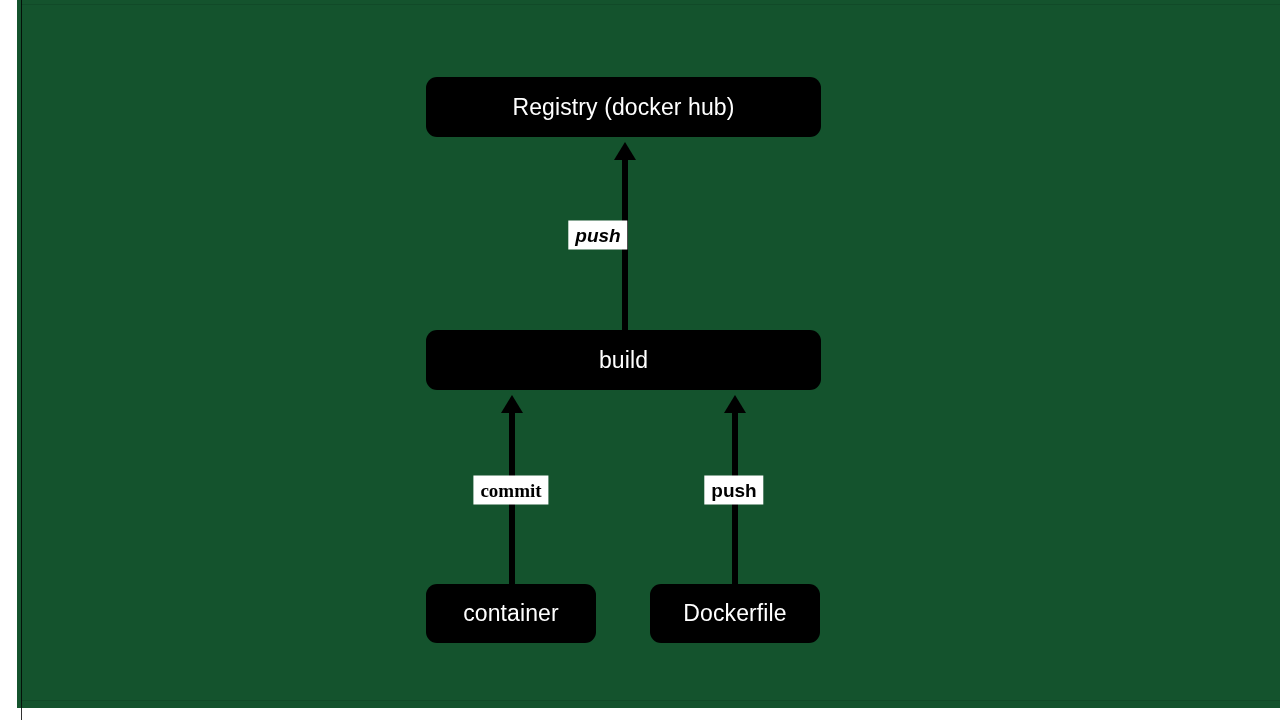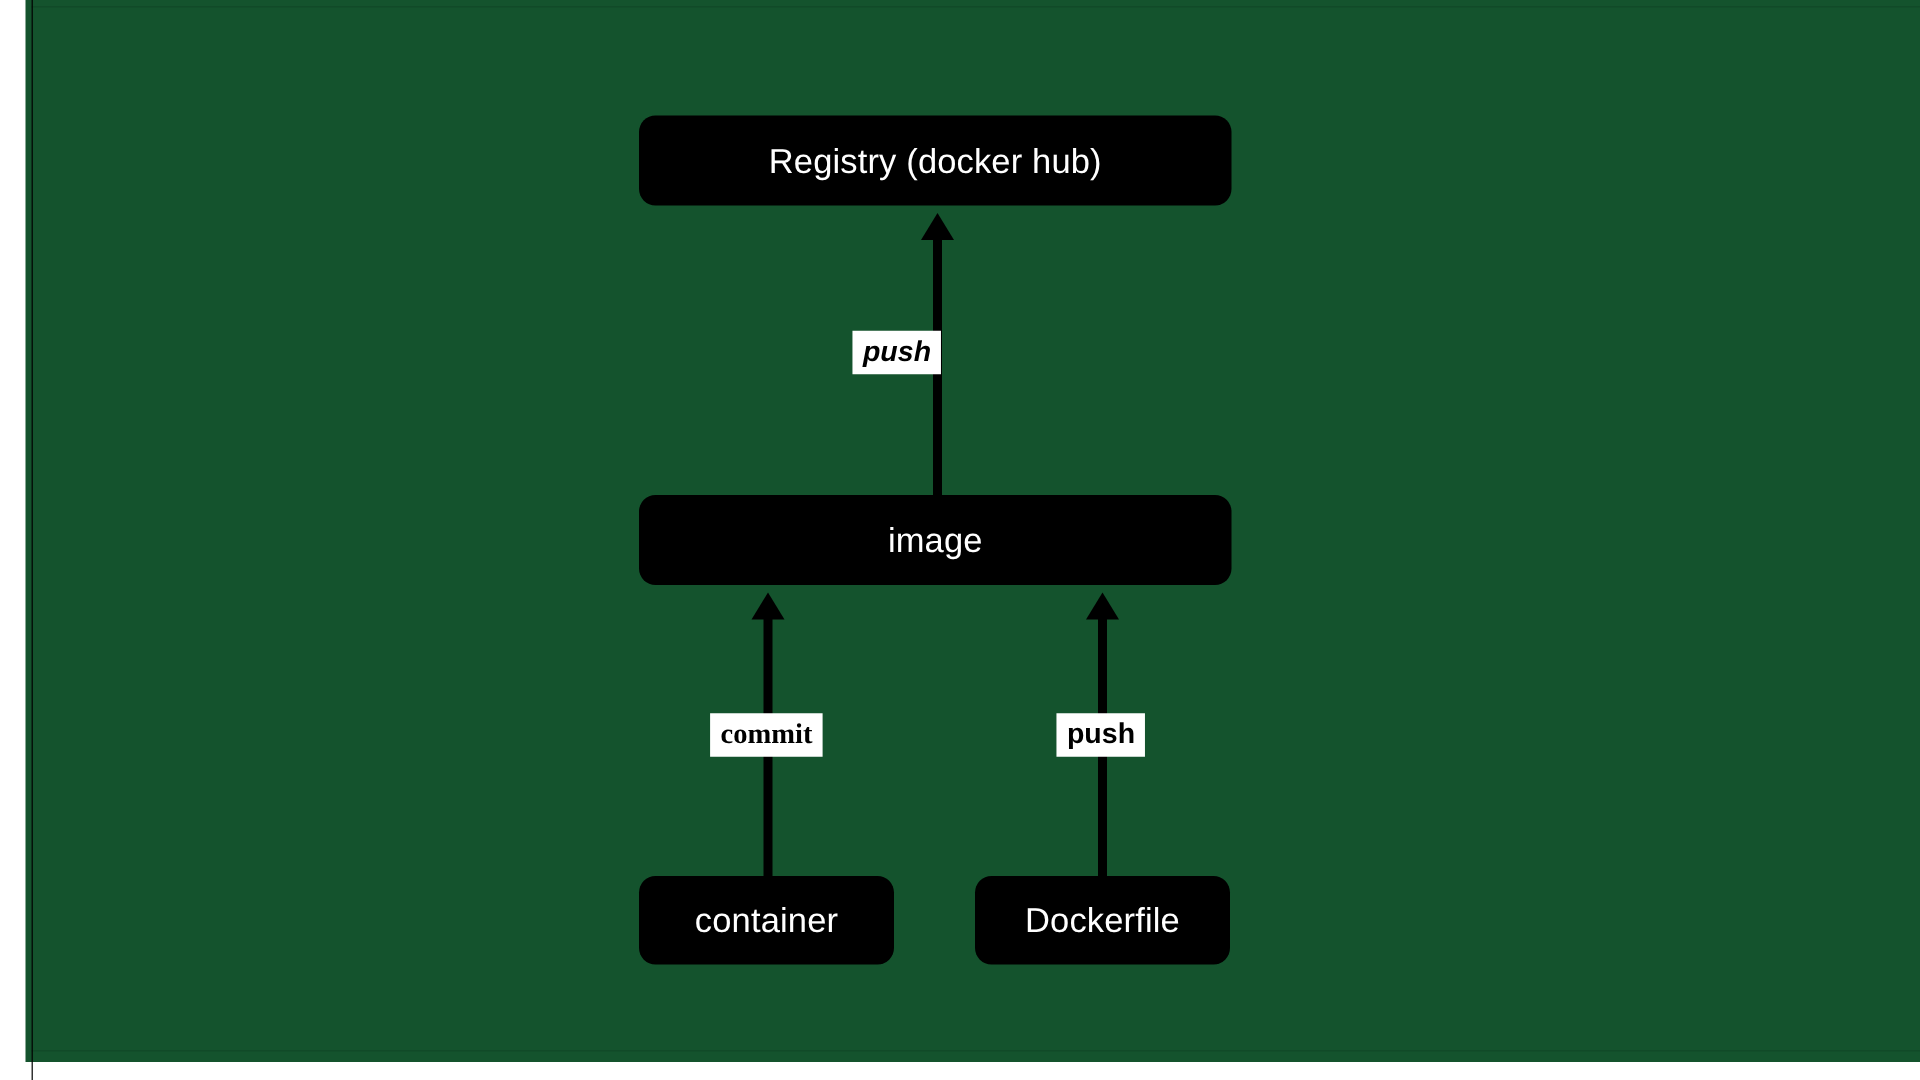--- a/index.html
+++ b/index.html
@@ -128,21 +128,21 @@
     <span class="node-label">Registry (docker hub)</span>
   </div>
 
   <div class="arrow" id="arrow-push">
     <div class="arrow-head"></div>
     <div class="arrow-shaft"></div>
   </div>
   <div class="edge-label" id="label-push">push</div>
 
   <div class="node" id="node-image">
-    <span class="node-label">image</span>
+    <span class="node-label">build</span>
   </div>
 
   <div class="arrow" id="arrow-commit">
     <div class="arrow-head"></div>
     <div class="arrow-shaft"></div>
   </div>
   <div class="edge-label" id="label-commit">commit</div>
 
   <div class="arrow" id="arrow-build">
     <div class="arrow-head"></div>

